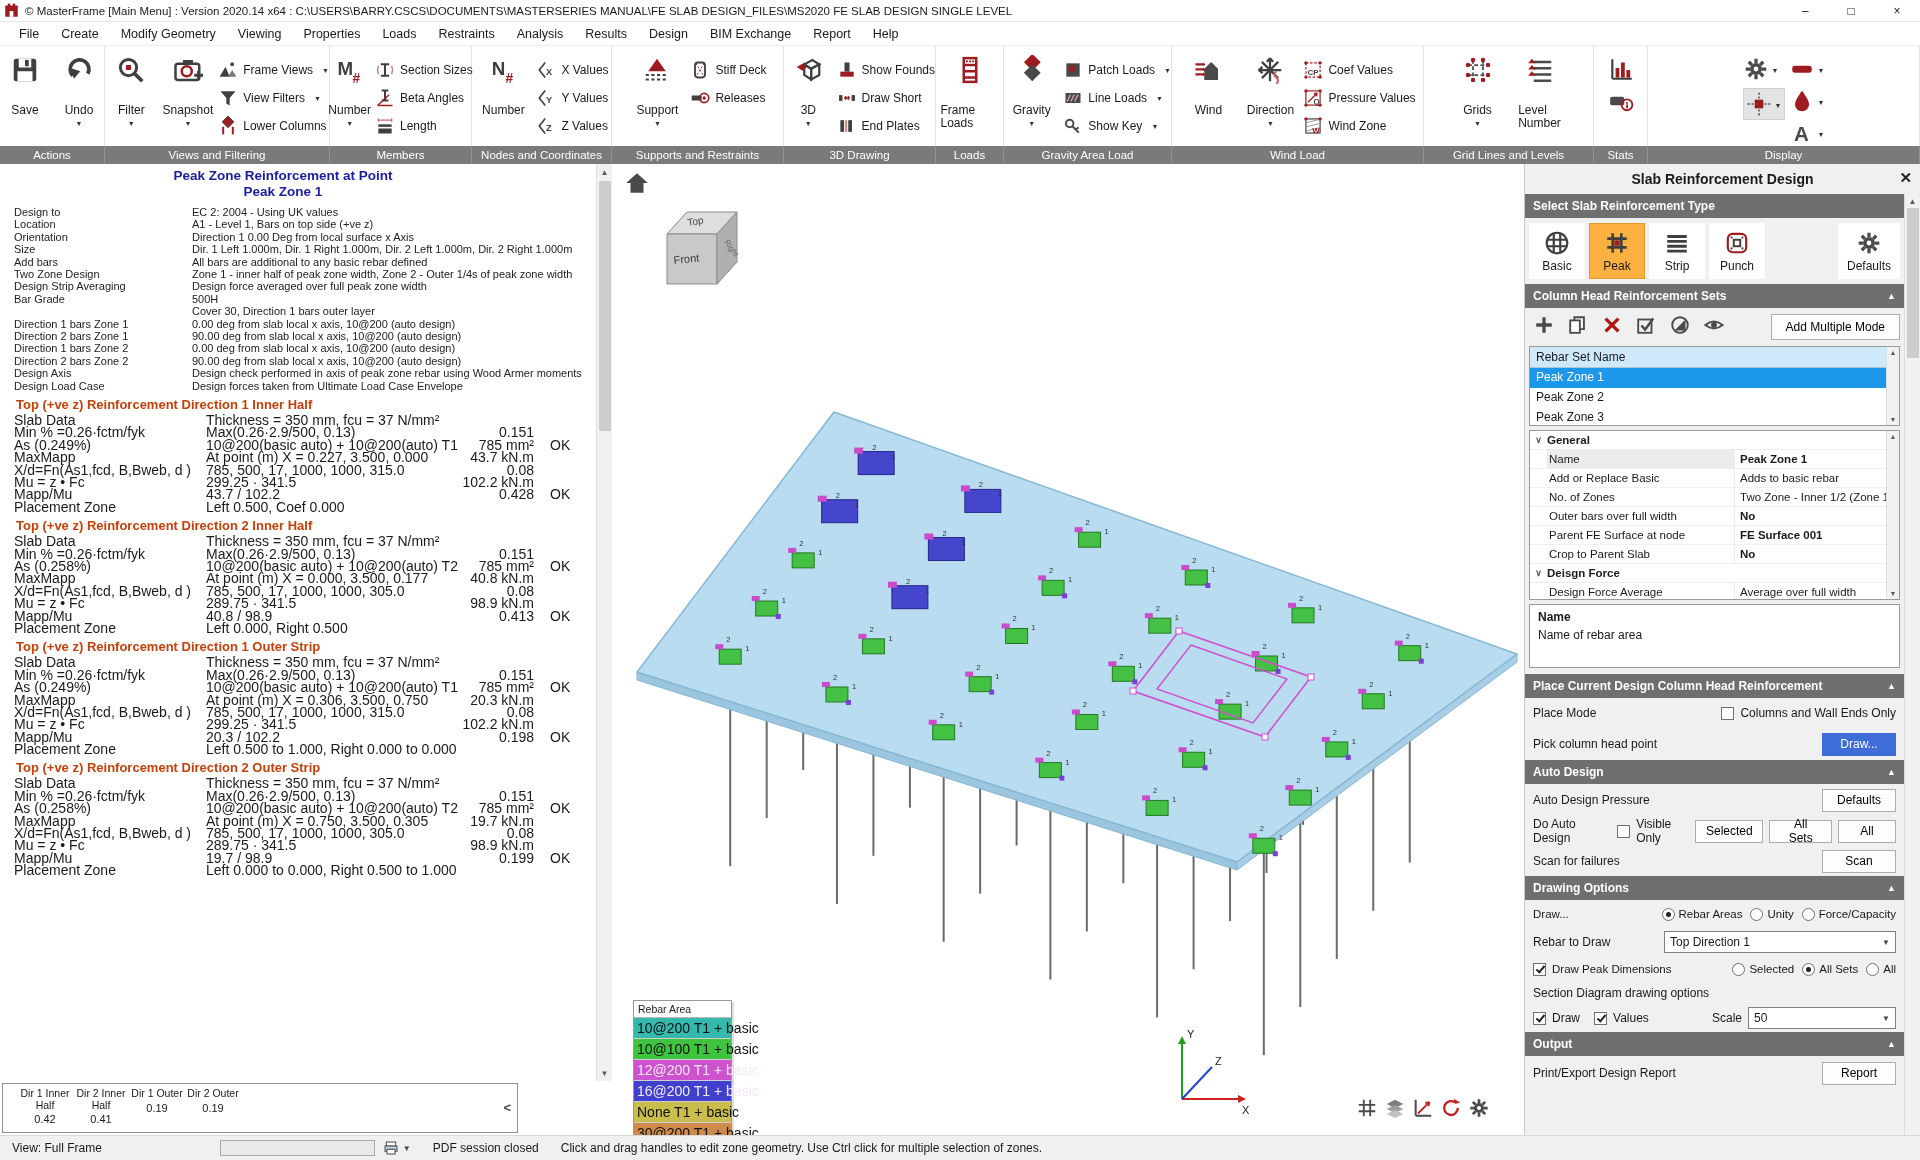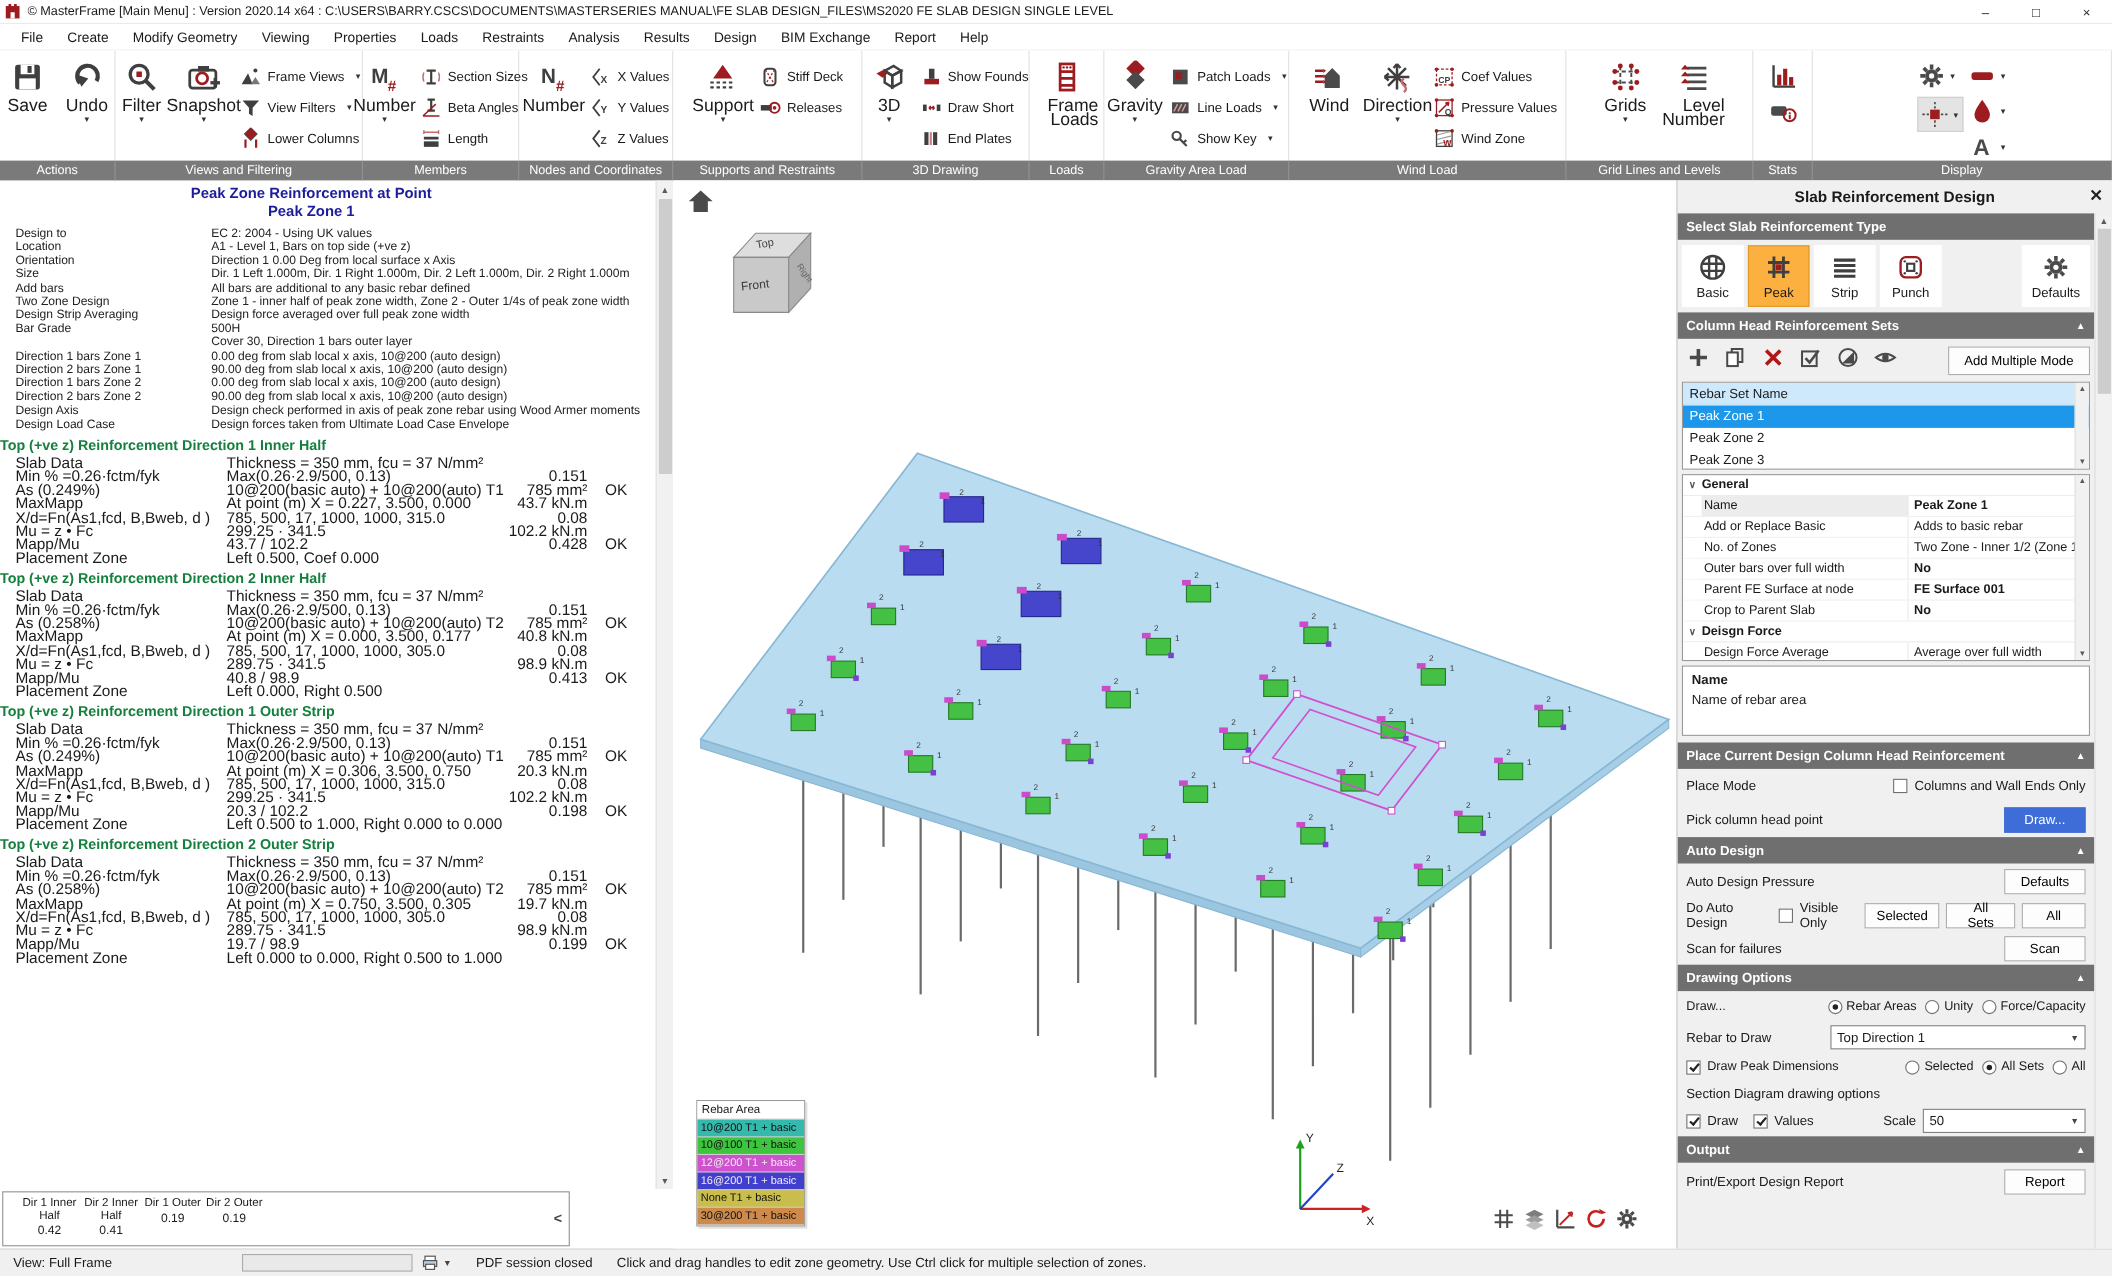--- a/index.html
+++ b/index.html
@@ -14,59 +14,59 @@
   .winbtns{display:flex;height:100%}
   .winbtn{width:46px;display:flex;align-items:center;justify-content:center;font-size:12px;color:#222}
   
   .menubar{height:24px;display:flex;align-items:center;background:#fff;padding-left:8px;border-bottom:1px solid #f0f0f0}
   .menuitem{padding:0 11px;font-size:12.5px;height:100%;display:flex;align-items:center}
   
   .ribbon{height:100px;display:flex;background:#fff}
   .ribgroup{border-right:1px solid #e2e2e2;display:flex;justify-content:center;align-items:flex-start;gap:4px;padding-top:6px;flex:none}
   .bigbtn{width:58px;display:flex;flex-direction:column;align-items:center;padding-top:3px;cursor:default}
   .bigbtn .icn{width:30px;height:30px}
-  .bigbtn .lbl{font-size:16px;margin-top:5px;text-align:right;line-height:13px;white-space:pre-line}
+  .bigbtn .lbl{font-size:12px;margin-top:19px;text-align:left;line-height:13px;white-space:pre-line}
   .arr{font-size:7px;color:#333;margin-top:3px;line-height:7px}
   .stack{display:flex;flex-direction:column;gap:8px;padding-top:8px}
   .srow{display:flex;align-items:center;gap:5px;font-size:12px;white-space:nowrap}
   .srow .icn{width:20px;height:20px}
   .srow .arr{margin:0 0 0 4px}
   .icons2col{display:flex;flex-direction:column;gap:6px;padding-top:4px}
   .i2row{display:flex;align-items:center;gap:3px}
   .i2row .icn{width:26px;height:26px}
   .i2row.boxed{background:#e4e4e4;border:1px solid #cfcfcf;padding:2px}
   
   .grouplabels{height:18px;display:flex;background:#7a7a7a}
   .glab{display:flex;align-items:center;justify-content:center;color:#fff;font-size:11.5px;border-right:1px solid #929292;flex:none}
   
   .main{display:flex;height:971px}
   .leftcol{width:612px;flex:none;display:flex;flex-direction:column;position:relative}
   .report{flex:1;overflow:hidden;position:relative;padding-top:4px}
   .rep-title{color:#1c1c9c;font-weight:bold;font-size:13.5px;text-align:center;width:566px;line-height:16px}
   .irow{position:relative;font-size:11px;line-height:12.4px;display:flex}
   .irow .rl{width:192px;padding-left:14px;flex:none;color:#222}
   .irow .rv{flex:1;color:#222}
-  .sechead{color:#15803d;font-weight:bold;font-size:13px;padding:5px 0 2px 0}
+  .sechead{color:#c2410c;font-weight:bold;font-size:13px;padding:5px 0 2px 16px}
   .srow4{position:relative;font-size:14px;line-height:12.4px}
   .srow4 .rl{position:absolute;left:14px;width:190px}
   .srow4 .rv{position:absolute;left:206px;width:230px;white-space:nowrap}
   .srow4 .rnum{position:absolute;right:78px;width:110px;text-align:right}
   .srow4 .rok{position:absolute;right:22px;width:40px}
   .vsb{position:absolute;right:0;top:0;bottom:0;width:16px;background:#f1f1f1;border-left:1px solid #e0e0e0;display:flex;flex-direction:column;align-items:center}
   .vsb .sa{font-size:8px;color:#5a5a5a;height:16px;display:flex;align-items:center}
   .vsb .thumb{width:12px;background:#cdcdcd;border-radius:1px}
   .sumpanel{height:50px;width:516px;border:1px solid #919191;margin:2px 0 2px 2px;position:relative;background:#fff;display:flex;padding-left:14px}
   .sumcol{width:56px;text-align:center;font-size:10.5px;line-height:11.5px;padding-top:4px}
   .sumcol .val{margin-top:3px;font-size:11px}
   .sum-collapse{position:absolute;right:6px;top:16px;font-size:13px;color:#444;font-weight:bold}
   
   .viewport{flex:1;position:relative;background:#fff;overflow:hidden}
   .legend{position:absolute;left:21px;top:836px;width:99px;border:1px solid #999;background:#fff;box-shadow:2px 2px 0 rgba(0,0,0,.12)}
   .legend .lg-h{font-size:10.5px;padding:2px 4px;background:#fff;border-bottom:1px solid #bbb}
-  .legend .lg-r{font-size:10px;padding:2px 3px;border-bottom:1px solid #cfcfcf;white-space:nowrap}
+  .legend .lg-r{font-size:14px;padding:2px 3px;border-bottom:1px solid #cfcfcf;white-space:nowrap}
   .vtools{position:absolute;right:34px;bottom:16px;display:flex;gap:6px;align-items:center}
   .vtools .icn{width:22px;height:22px}
   .homeico{position:absolute;left:12px;top:6px;width:26px;height:26px}
   
   .rpanel{width:396px;flex:none;background:#f0f0f0;border-left:1px solid #c6c6c6;display:flex;flex-direction:column;position:relative;overflow:hidden}
   .rp-title{height:30px;display:flex;align-items:center;justify-content:center;font-size:14px;font-weight:bold;position:relative}
   .rp-close{position:absolute;right:8px;top:5px;font-size:15px;font-weight:bold;color:#222}
   .rp-body{flex:1;display:flex;flex-direction:column;padding-right:16px}
   .rp-sb{position:absolute;right:0;top:30px;bottom:0;width:16px;background:#f1f1f1;border-left:1px solid #dcdcdc;display:flex;flex-direction:column;align-items:center}
   .shead{background:#6f6f6f;color:#fff;font-weight:bold;font-size:12px;height:24px;display:flex;align-items:center;padding:0 8px;justify-content:space-between;flex:none}

